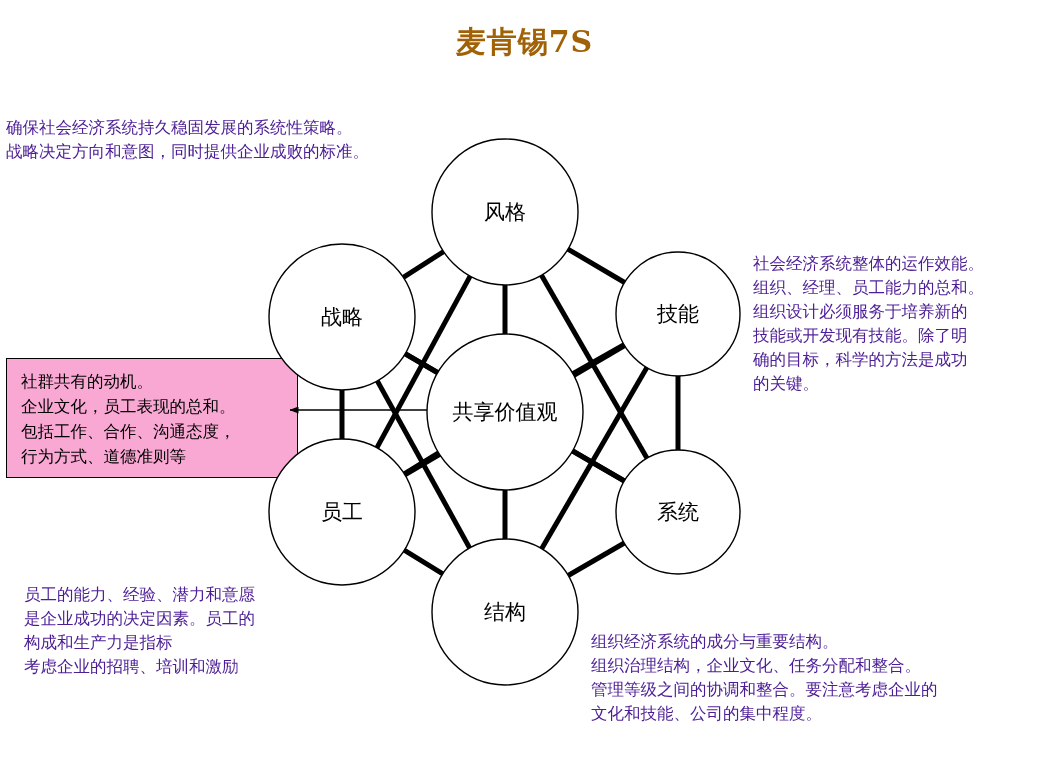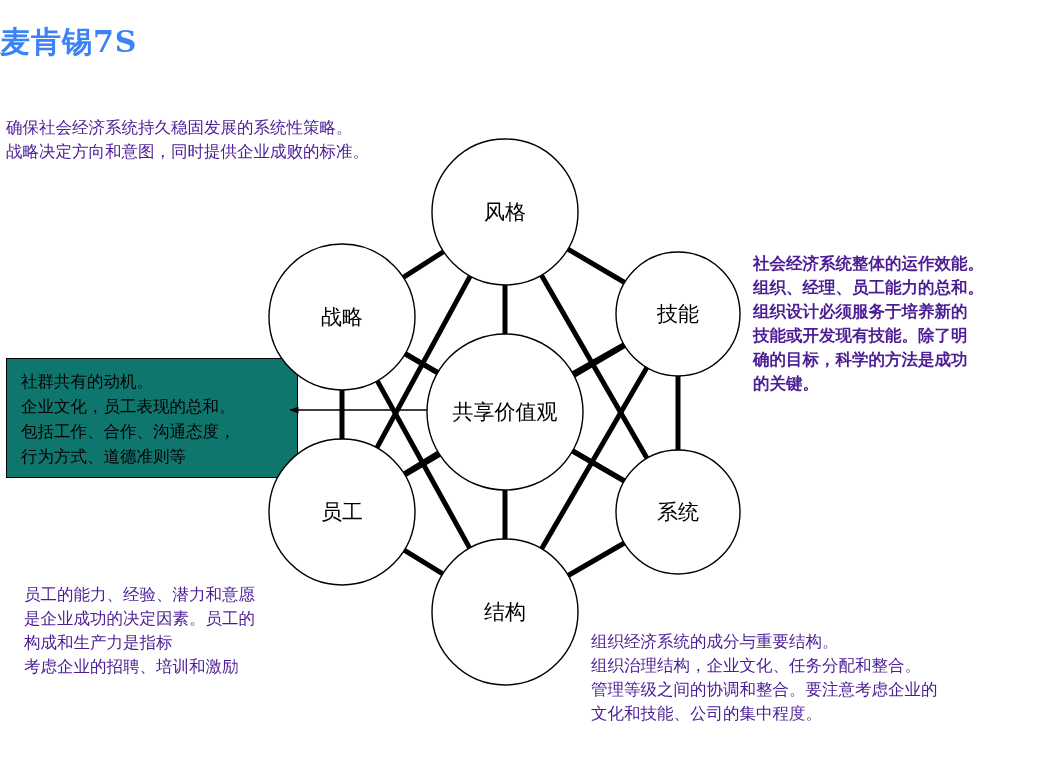--- a/index.html
+++ b/index.html
@@ -21,25 +21,26 @@
     left: 0; top: 0;
     width: 1049px;
     height: 764px;
   }
 
   .title {
     position: absolute;
     left: 0;
     top: 22px;
     width: 1049px;
+    text-align: center;
     font-family: "DejaVu Serif", "Liberation Serif", serif;
     font-weight: bold;
     font-size: 30px;
     letter-spacing: 1px;
-    color: #3b82f6;
+    color: #a16207;
   }
 
   .note {
     position: absolute;
     font-family: "DejaVu Sans", "Liberation Sans", sans-serif;
     font-size: 16.5px;
     line-height: 24px;
     color: #4c1d95;
     white-space: pre-line;
   }
@@ -49,21 +50,21 @@
     left: 6px;
     top: 358px;
     width: 292px;
     height: 120px;
     border: 1.5px solid #000;
     box-sizing: border-box;
     padding: 10px 8px 6px 14px;
     font-size: 16.5px;
     line-height: 25px;
     white-space: pre-line;
-    background: #0f766e;
+    background: #f9a8d4;
   }
 
   #diagram-svg {
     position: absolute;
     left: 0;
     top: 0;
   }
 
   .circle-label {
     font-family: "DejaVu Sans", "Liberation Sans", sans-serif;
@@ -80,21 +81,21 @@
 <body>
 
 <div id="page-root">
 
   <div class="title">麦肯锡7S</div>
 
   <div class="note" style="left:6px; top:116px; width:470px;">确保社会经济系统持久稳固发展的系统性策略。
 战略决定方向和意图，同时提供企业成败的标准。</div>
 
 
-  <div class="note" style="left:753px; top:252px; width:292px;font-weight:bold;">社会经济系统整体的运作效能。
+  <div class="note" style="left:753px; top:252px; width:292px;">社会经济系统整体的运作效能。
 组织、经理、员工能力的总和。
 组织设计必须服务于培养新的
 技能或开发现有技能。除了明
 确的目标，科学的方法是成功
 的关键。</div>
 
 
   <div class="note" style="left:591px; top:630px; width:458px;">组织经济系统的成分与重要结构。
 组织治理结构，企业文化、任务分配和整合。
 管理等级之间的协调和整合。要注意考虑企业的

